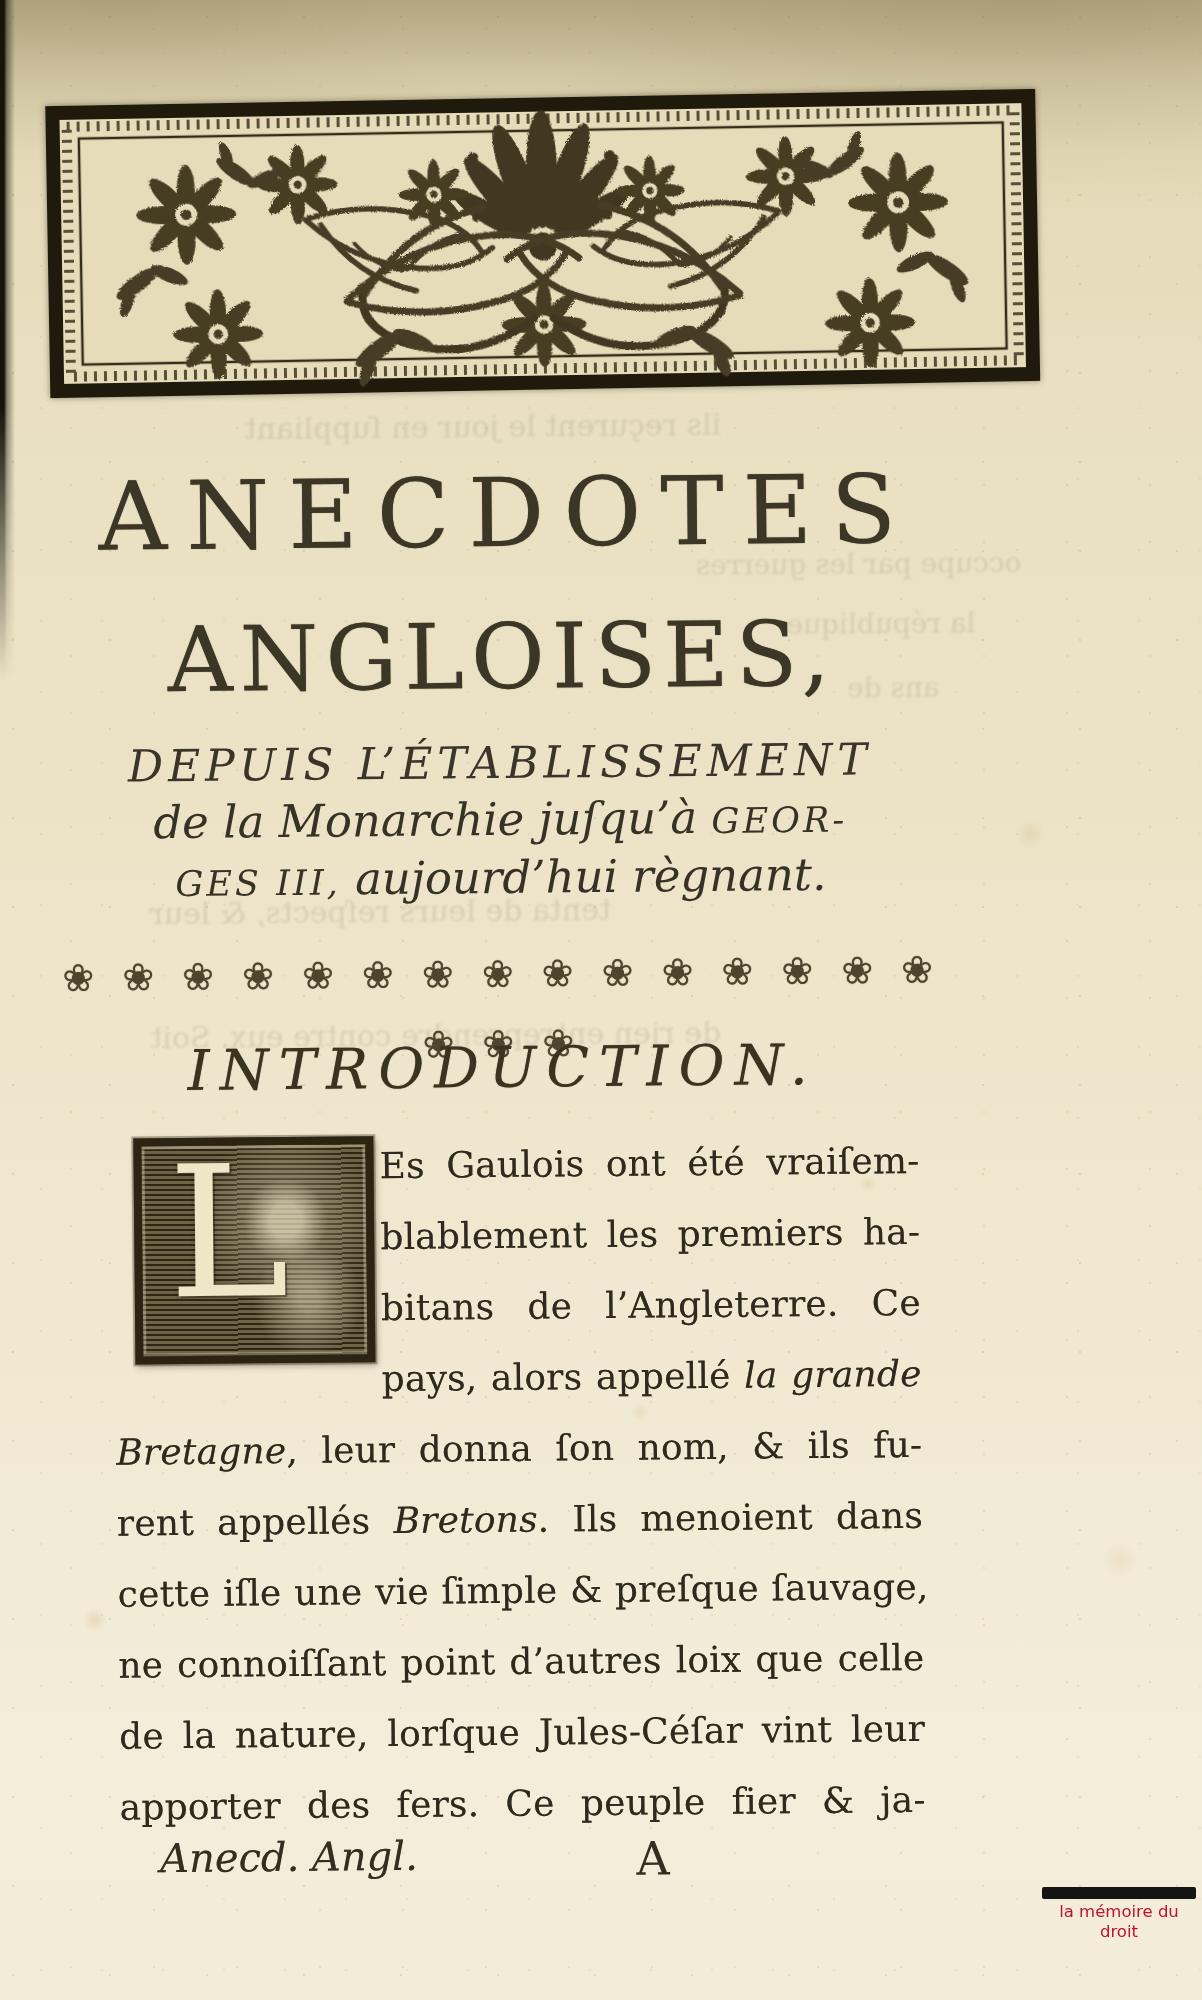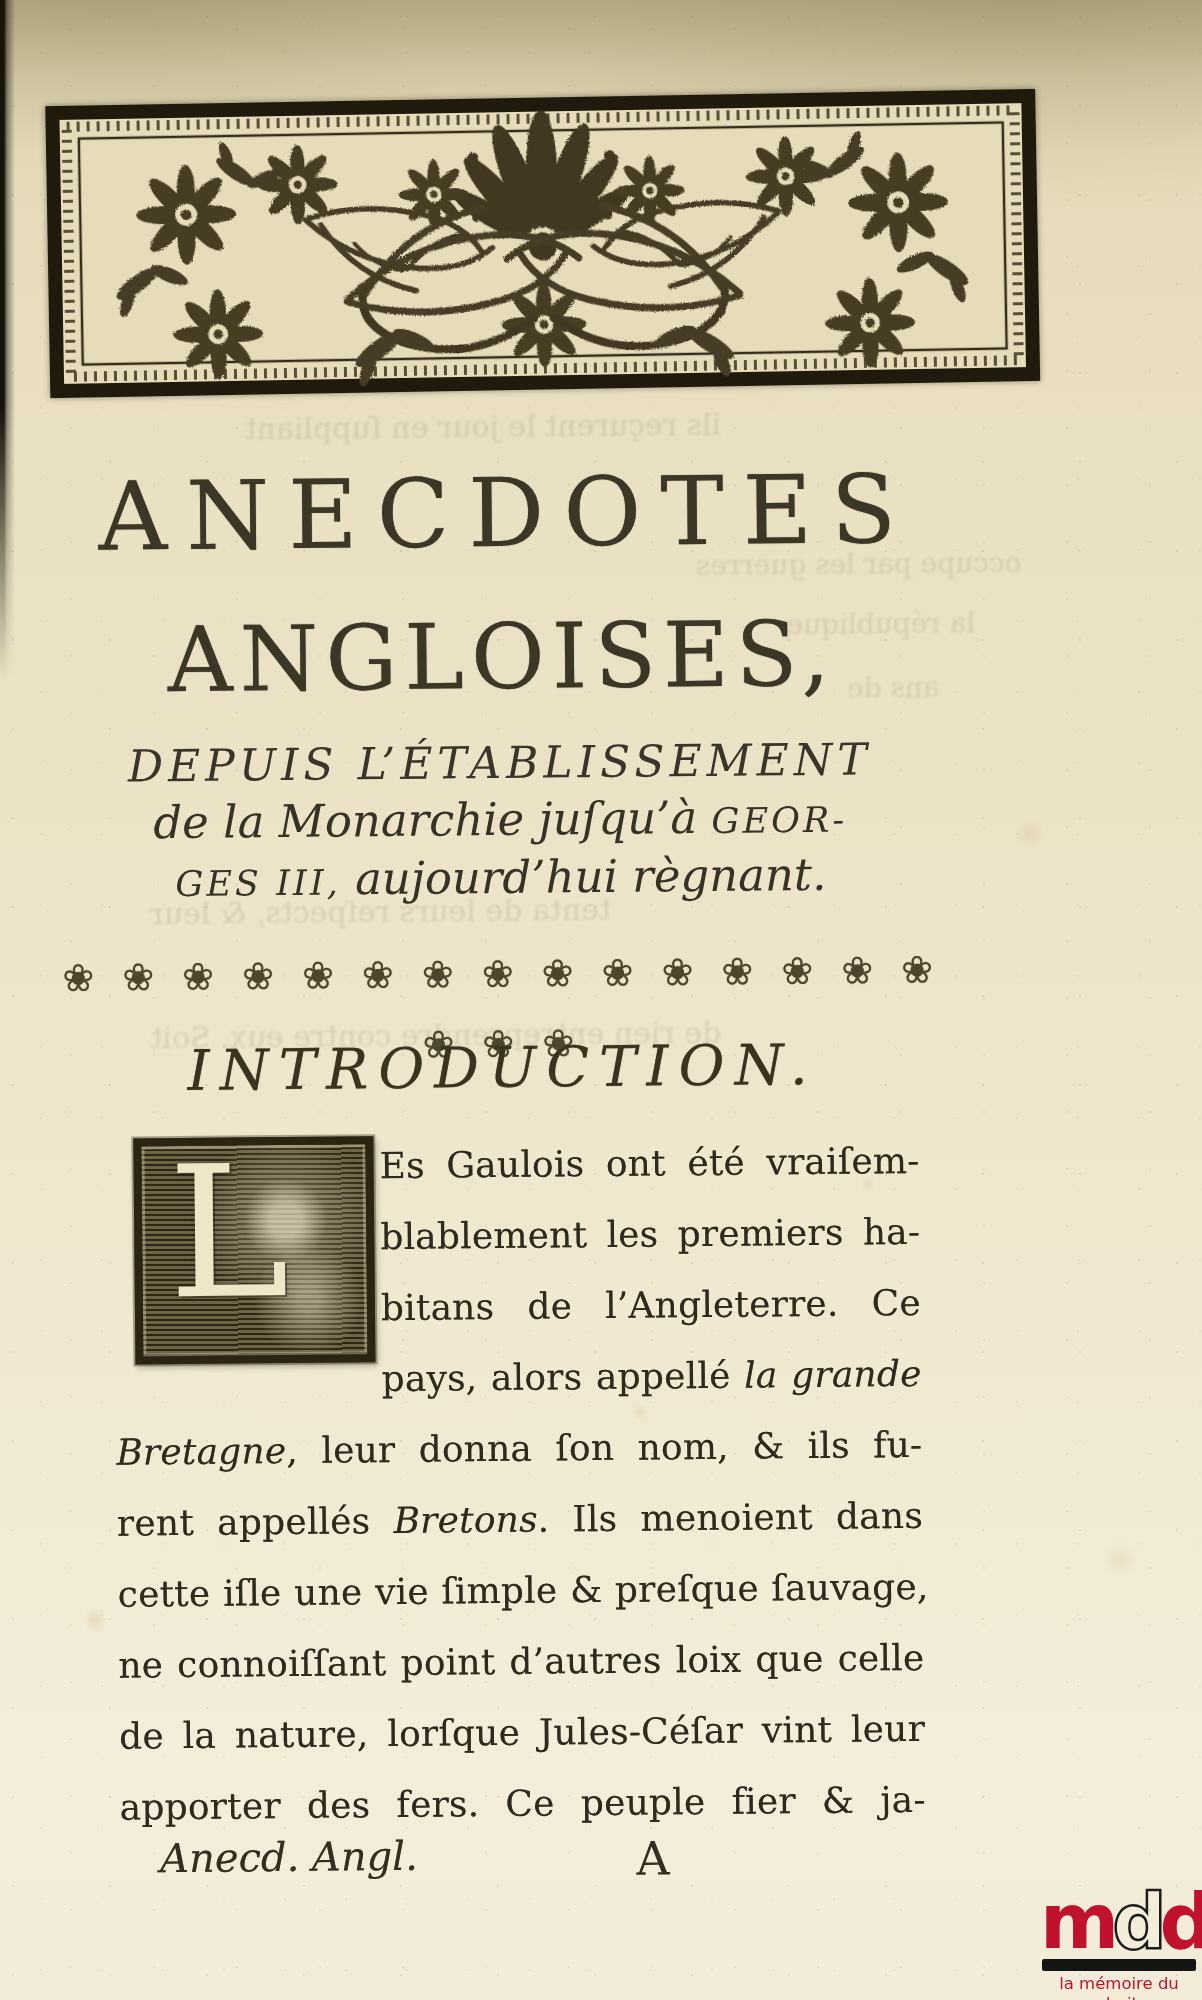--- a/index.html
+++ b/index.html
@@ -208,17 +208,16 @@
         <div class="bline"><span>ne connoiſſant point d’autres loix que celle</span></div>
         <div class="bline"><span>de la nature, lorſque Jules-Céſar vint leur</span></div>
         <div class="bline"><span>apporter des fers. Ce peuple fier &amp; ja-</span></div>
       </div>
 
     <div class="catch">Anecd. Angl.</div>
     <div class="sig">A</div>
   </div>
 
   <div class="logo">
-    <div class="logo-word"><span>m</span><span class="outline">d</span><span>d</span></div>
     <div class="logo-bar"></div>
     <div class="logo-tagline">la mémoire du droit</div>
   </div>
 </div>
 
 </body></html>

